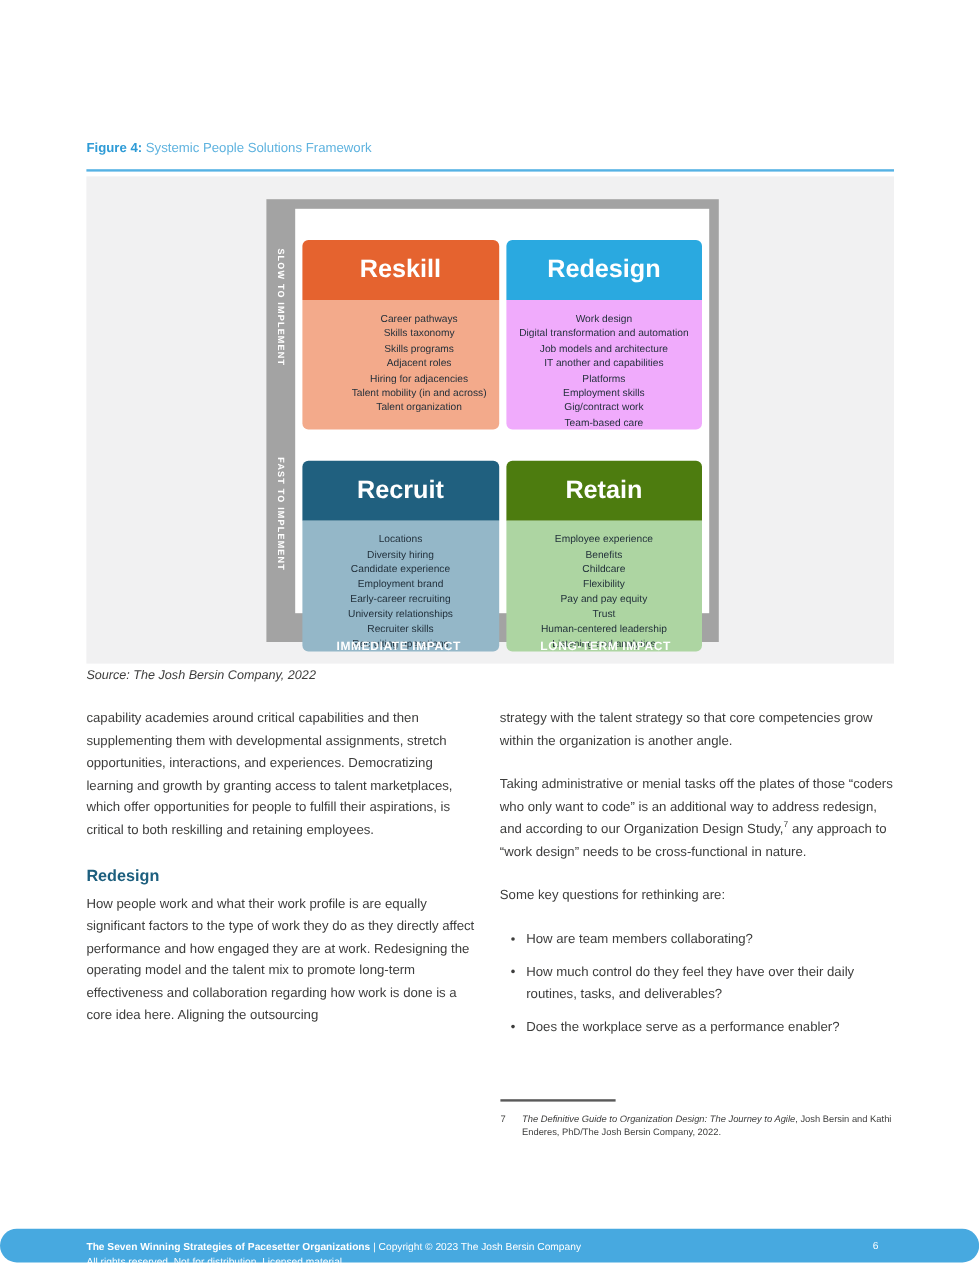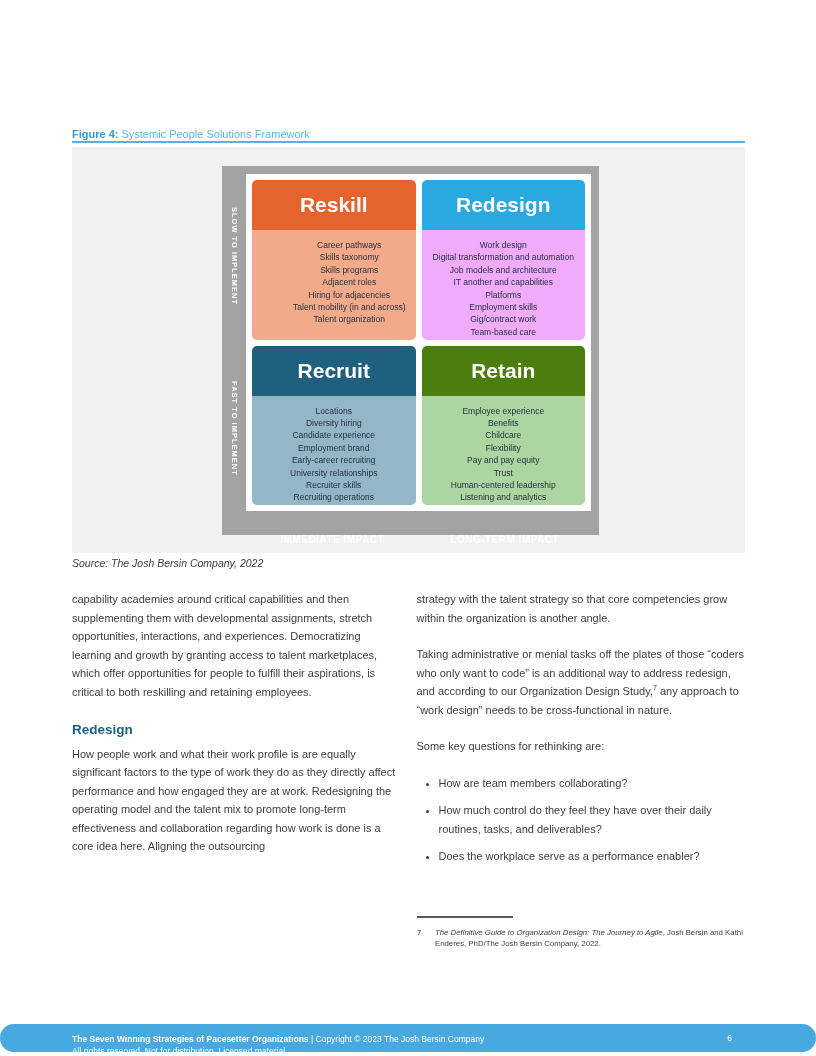--- a/index.html
+++ b/index.html
@@ -7,36 +7,36 @@
   .page {
     position: relative;
     width: 816px; height: 1056px;
     background: #ffffff;
     font-family: "Liberation Sans", sans-serif;
     color: #3d3d3c;
     overflow: hidden;
   }
 
   
-  .fig-heading { position: absolute; left: 72px; top: 128px; font-size: 11px; text-align: center; }
+  .fig-heading { position: absolute; left: 72px; top: 118px; font-size: 11px; text-align: center; }
   .fig-label   { color: #2e9bd6; font-weight: bold; }
   .fig-title   { color: #5fb3df; margin-left: 3px; }
   .fig-rule    { position: absolute; left: 72px; top: 141px; width: 673px; height: 2px; background: #56b2e4; }
 
   
   .fig-panel { position: absolute; left: 72px; top: 147px; width: 673px; height: 406px; background: #f1f1f2; }
 
   
   .matrix { position: absolute; left: 150px; top: 19px; width: 377px; height: 369px; background: #a3a3a3; }
   .quads {
     position: absolute; left: 24px; top: 8px; right: 8px; bottom: 24px;
     background: #ffffff; padding: 6px;
     display: grid; grid-template-columns: 1fr 1fr; grid-template-rows: 1fr 1fr; gap: 6px;
   }
-  .quad { display: flex; flex-direction: column; }
+  .quad { display: flex; flex-direction: column; margin-top: 20px; }
   .quad-header { height: 50px; display: flex; align-items: center; justify-content: center; border-radius: 5px 5px 0 0; }
   .quad-title  { color: #ffffff; font-weight: bold; font-size: 21px; }
   .quad-body   { flex: 1; border-radius: 0 0 5px 5px; padding-top: 9px; display: flex; flex-direction: column; align-items: center; }
   .quad-item   { font-size: 8.5px; line-height: 12.4px; color: #1f2d38; white-space: nowrap; }
 
   .y-label {
     position: absolute; left: 0; width: 24px;
     writing-mode: vertical-rl;
     display: flex; align-items: center; justify-content: center;
     color: #ffffff; font-size: 7.5px; font-weight: bold; letter-spacing: 1px;

